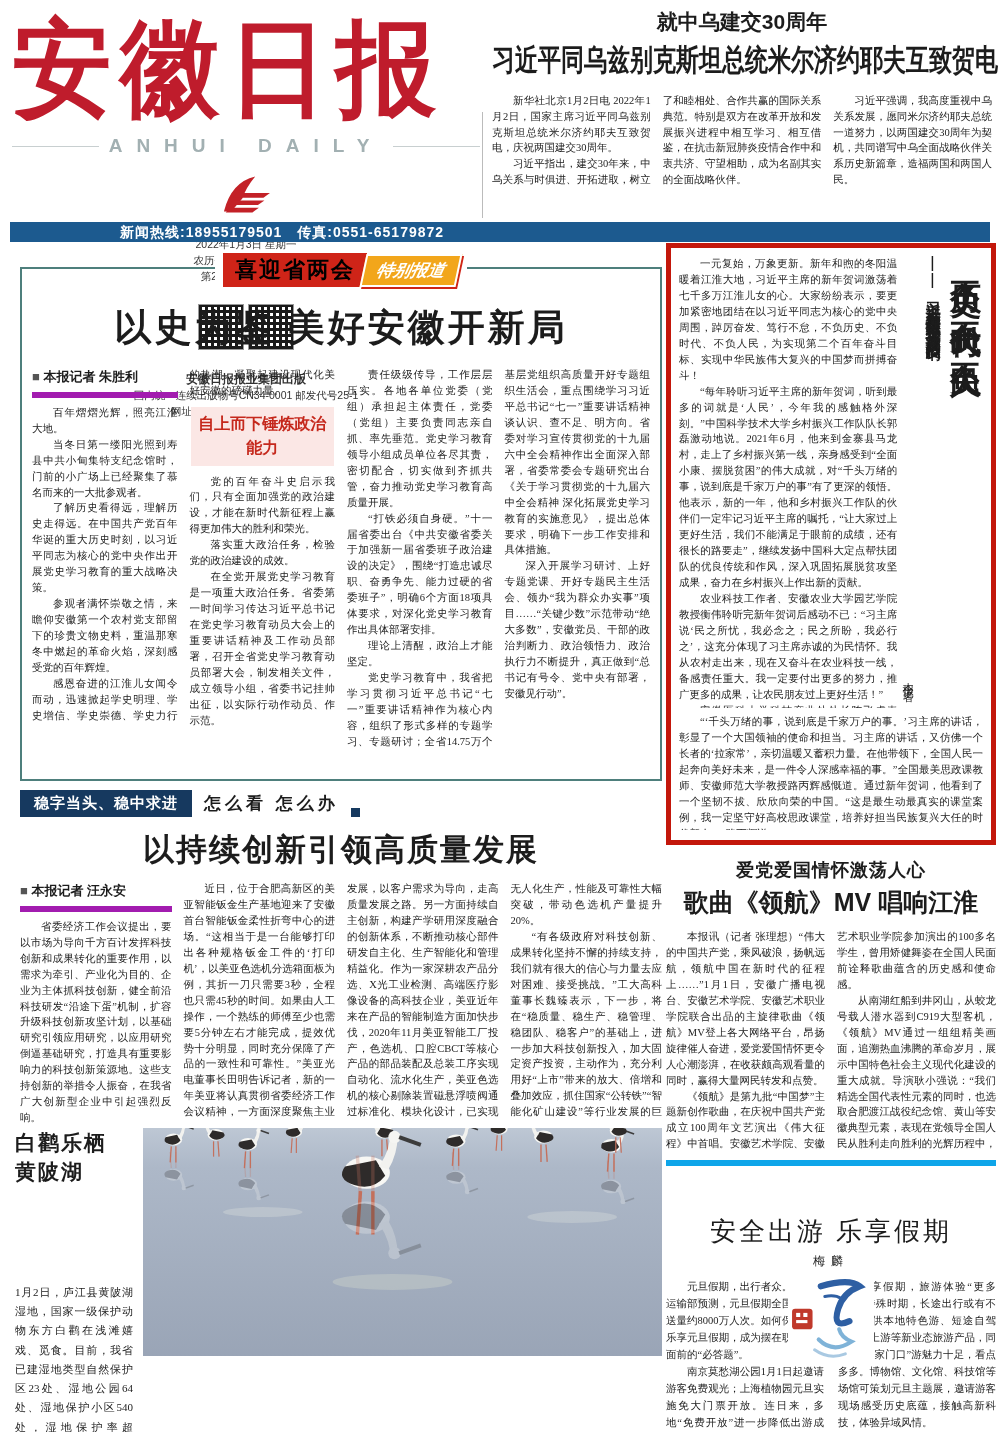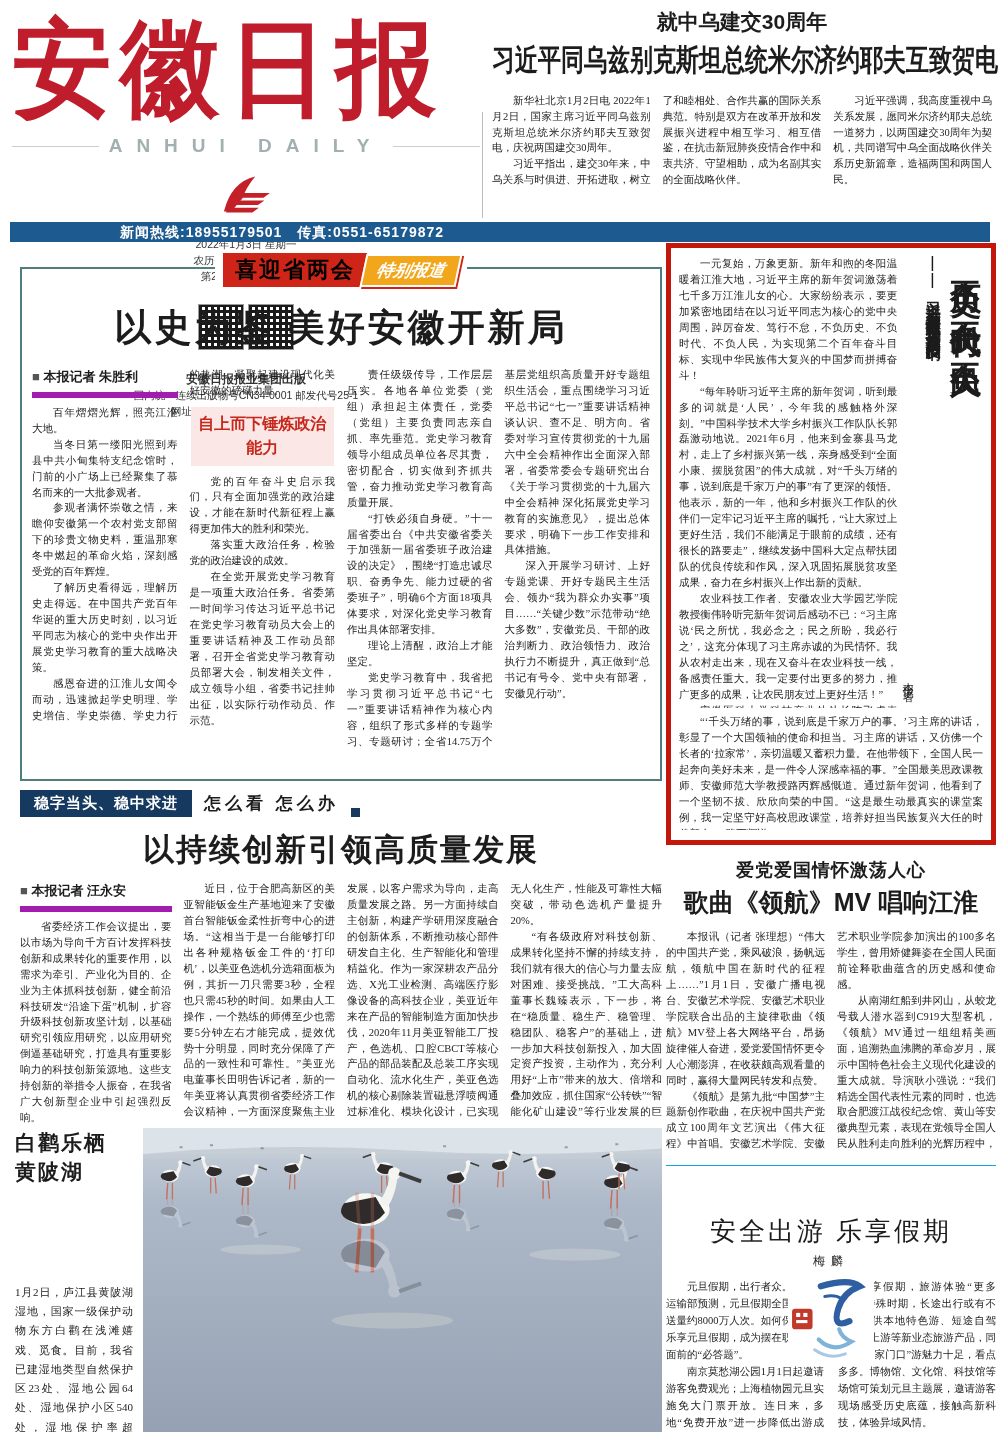--- a/index.html
+++ b/index.html
@@ -69,28 +69,28 @@
   .stability{position:absolute;left:20px;top:790px;width:642px;height:332px;}
   .stab-badges{display:flex;align-items:center;gap:12px;}
   .stab-badge{background:#16395f;color:#fff;font-family:"Liberation Sans",sans-serif;font-weight:bold;
               font-size:15px;padding:4px 14px;letter-spacing:1px;}
   .stab-badge2{font-family:"Liberation Sans",sans-serif;font-weight:900;font-size:17px;letter-spacing:4px;}
   .stab-sq{width:9px;height:9px;background:#16395f;align-self:flex-end;}
   .stab-headline{text-align:center;font-family:"Liberation Sans",sans-serif;font-weight:900;font-size:31px;
                  letter-spacing:2px;margin:12px 0 10px;}
   .stab-body{height:246px;overflow:hidden;column-count:4;column-gap:12px;font-size:10.5px;line-height:1.52;text-align:justify;}
   
-  .photo-row{position:absolute;left:15px;top:1128px;width:647px;height:304px;display:flex;}
+  .photo-row{position:absolute;left:15px;top:1128px;width:647px;height:228px;display:flex;}
   .photo-caption{width:118px;flex:0 0 auto;padding-right:10px;}
   .pc-title{font-family:"Liberation Sans",sans-serif;font-weight:900;font-size:21px;line-height:1.4;letter-spacing:2px;}
   .pc-text{margin-top:96px;font-size:11px;line-height:1.75;text-align:justify;}
   .photo{flex:1;position:relative;overflow:hidden;background:#aab6c6;}
   .photo svg{display:block;width:100%;height:100%;}
   
-  .mv-story{position:absolute;left:666px;top:858px;width:330px;height:308px;border-bottom:1px solid #0ea5e9;
+  .mv-story{position:absolute;left:666px;top:858px;width:330px;height:308px;border-bottom:6px solid #0ea5e9;
             box-sizing:border-box;padding-bottom:6px;}
   .mv-kicker{text-align:center;font-family:"Liberation Sans",sans-serif;font-weight:900;font-size:18px;letter-spacing:1px;}
   .mv-headline{text-align:center;font-family:"Liberation Sans",sans-serif;font-weight:900;font-size:25px;margin-top:4px;}
   .mv-body{margin-top:10px;height:232px;overflow:hidden;column-count:2;column-gap:12px;
            font-size:10.5px;line-height:1.52;text-align:justify;}
   
   .holiday{position:absolute;left:666px;top:1178px;width:330px;height:254px;overflow:hidden;}
   .hol-headline{text-align:center;font-family:"Liberation Sans",sans-serif;font-weight:400;font-size:26px;letter-spacing:3px;margin-top:36px;}
   .hol-author{text-align:center;font-size:12px;margin:4px 0 8px;letter-spacing:6px;}
   .hol-body{column-count:2;column-gap:14px;height:190px;overflow:hidden;font-size:10.5px;line-height:1.62;text-align:justify;}
@@ -151,22 +151,22 @@
     <div class="badge-row">
       <span class="badge-red">喜迎省两会</span>
       <span class="badge-yellow">特别报道</span>
     </div>
     <div class="special-headline">以史为鉴  美好安徽开新局</div>
     <div class="special-body">
       <div class="byline">本报记者 朱胜利</div>
       <div>
           <p>百年熠熠光辉，照亮江淮大地。</p>
           <p>当冬日第一缕阳光照到寿县中共小甸集特支纪念馆时，门前的小广场上已经聚集了慕名而来的一大批参观者。</p>
+          <p>了解历史看得远，理解历史走得远。在中国共产党百年华诞的重大历史时刻，以习近平同志为核心的党中央作出开展党史学习教育的重大战略决策。</p>
           <p>参观者满怀崇敬之情，来瞻仰安徽第一个农村党支部留下的珍贵文物史料，重温那寒冬中燃起的革命火焰，深刻感受党的百年辉煌。</p>
-          <p>了解历史看得远，理解历史走得远。在中国共产党百年华诞的重大历史时刻，以习近平同志为核心的党中央作出开展党史学习教育的重大战略决策。</p>
           <p>感恩奋进的江淮儿女闻令而动，迅速掀起学史明理、学史增信、学史崇德、学史力行的热潮，凝聚起建设现代化美好安徽的磅礴力量。</p>
         </div>
       <div class="subhead">自上而下锤炼政治能力</div>
       <div>
           <p>党的百年奋斗史启示我们，只有全面加强党的政治建设，才能在新时代新征程上赢得更加伟大的胜利和荣光。</p>
           <p>落实重大政治任务，检验党的政治建设的成效。</p>
           <p>在全党开展党史学习教育是一项重大政治任务。省委第一时间学习传达习近平总书记在党史学习教育动员大会上的重要讲话精神及工作动员部署，召开全省党史学习教育动员部署大会，制发相关文件，成立领导小组，省委书记挂帅出征，以实际行动作动员、作示范。</p>
           <p>责任级级传导，工作层层压实。各地各单位党委（党组）承担起主体责任，党委（党组）主要负责同志亲自抓、率先垂范。党史学习教育领导小组成员单位各尽其责，密切配合，切实做到齐抓共管，奋力推动党史学习教育高质量开展。</p>
           <p>“打铁必须自身硬。”十一届省委出台《中共安徽省委关于加强新一届省委班子政治建设的决定》，围绕“打造忠诚尽职、奋勇争先、能力过硬的省委班子”，明确6个方面18项具体要求，对深化党史学习教育作出具体部署安排。</p>
           <p>理论上清醒，政治上才能坚定。</p>

